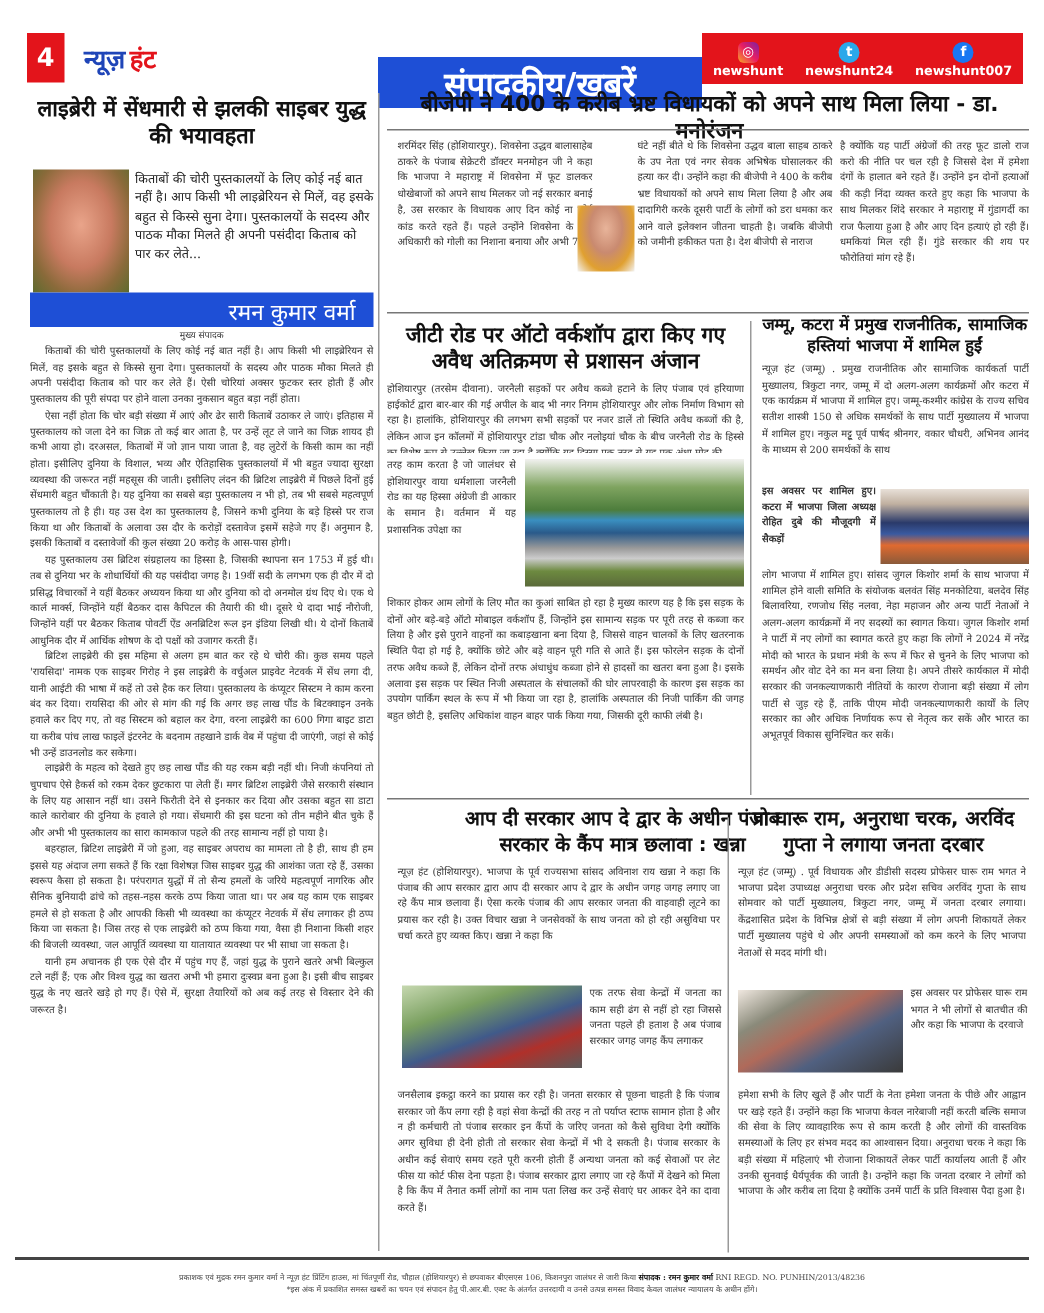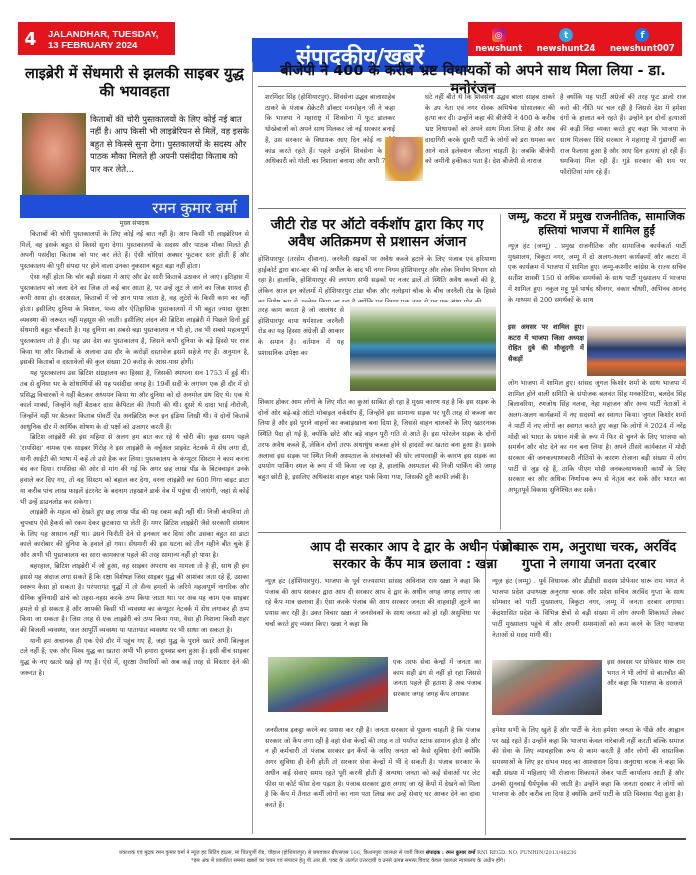--- a/index.html
+++ b/index.html
@@ -29,23 +29,23 @@
   .editor-role { position: absolute; top: 219px; left: 20px; width: 229px; text-align: center; font-size: 6px; color: #333; }
 
   .footer { position: absolute; top: 848px; left: 10px; width: 676px; text-align: center; font-size: 5.2px; line-height: 8px; color: #444; }
   .footer b { color: #111; }
 </style>
 </head>
 <body>
 
 <div class="masthead">
   <div class="pg-num">4</div>
-  <div class="dateline">
-    <div>JALANDHAR, TUESDAY,</div>
-    <div>13 FEBRUARY 2024</div>
+  <div class="logo">
+    <span>न्यूज़</span>
+    <span class="accent">हंट</span>
   </div>
 </div>
 <div class="section-title">संपादकीय/खबरें</div>
 <div class="social">
   <div class="social-item">
     <span class="s-icon ig">◎</span>
     <span>newshunt</span>
   </div>
   <div class="social-item">
     <span class="s-icon tw">t</span>

